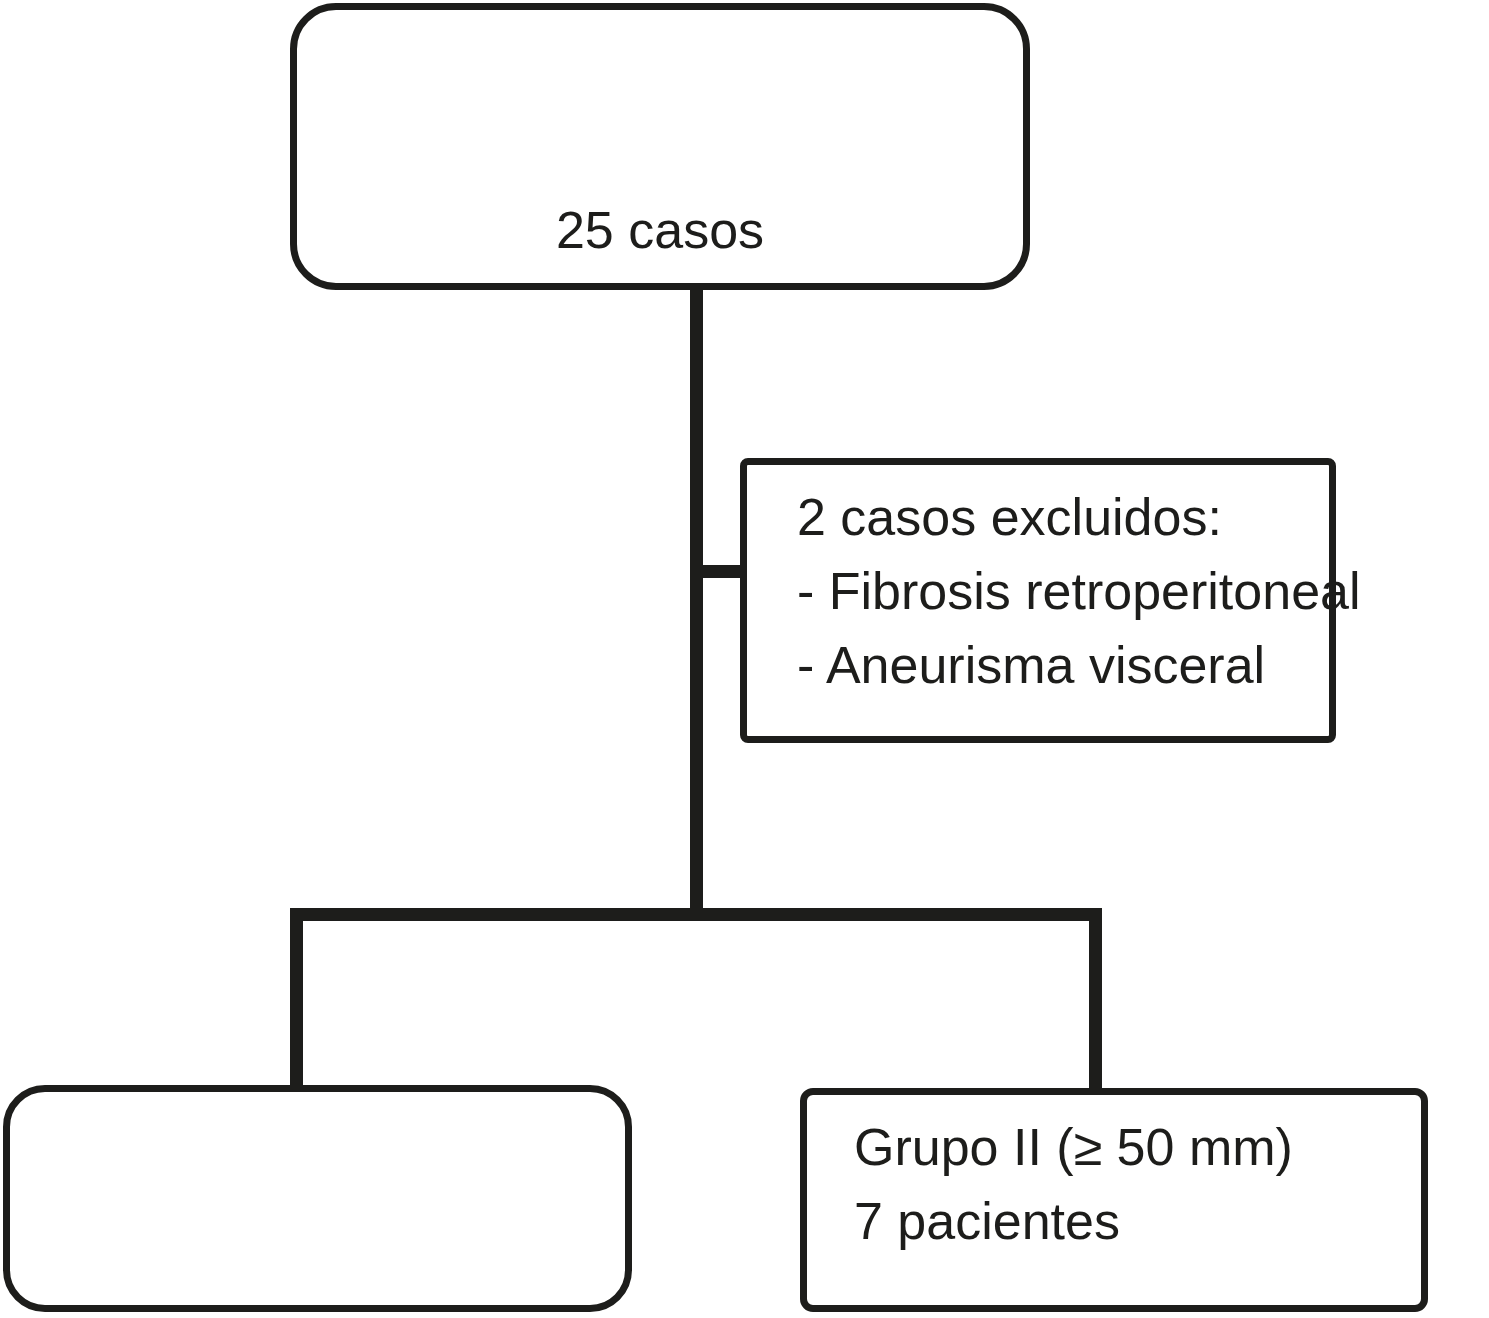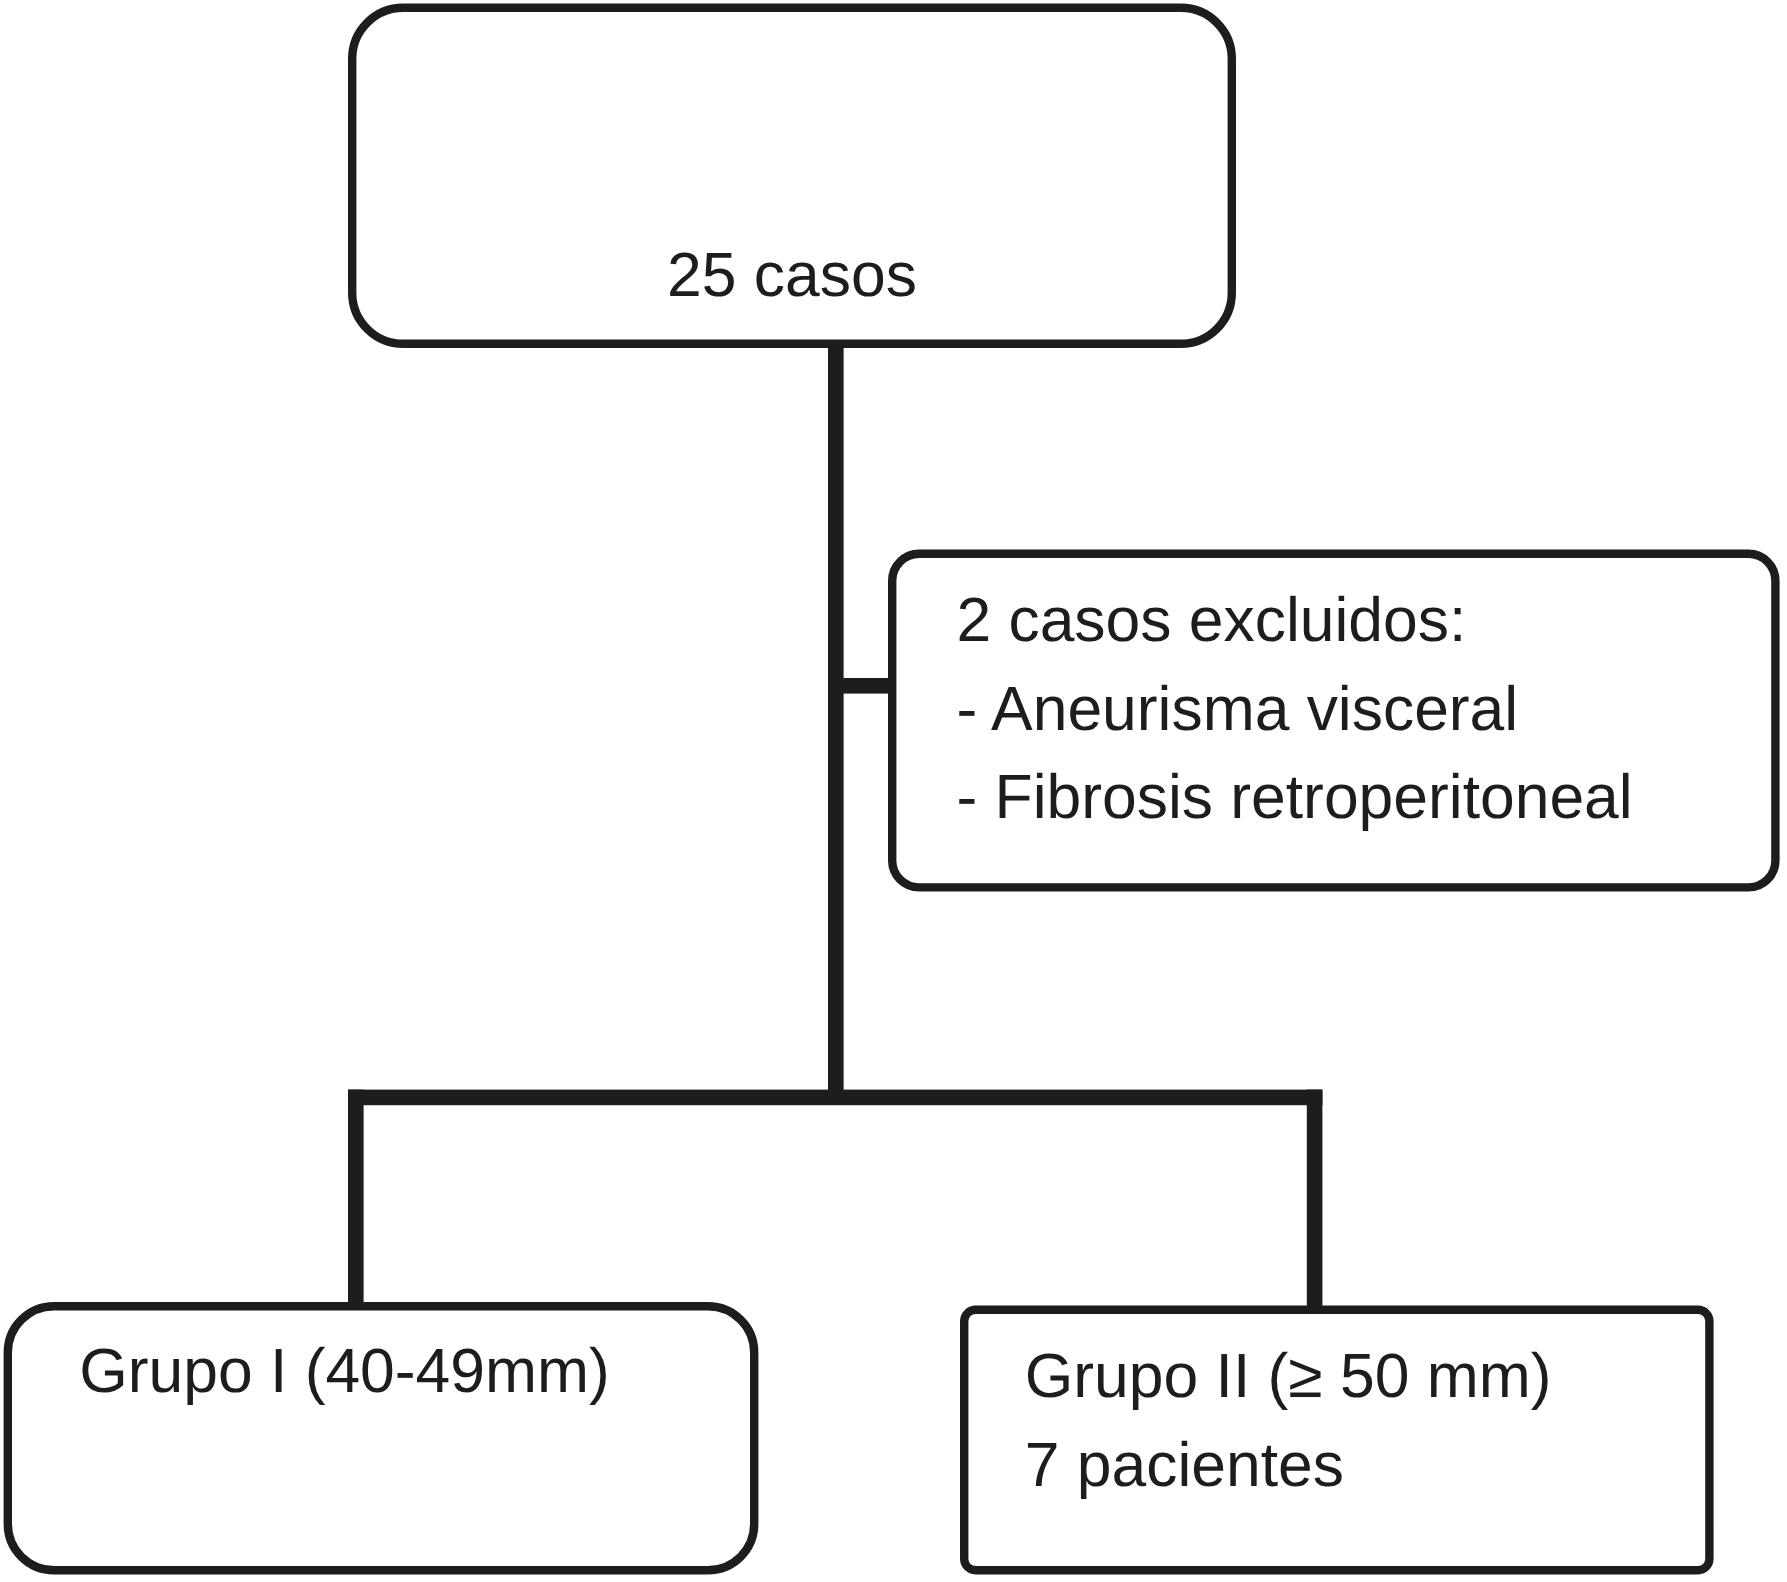--- a/index.html
+++ b/index.html
@@ -29,22 +29,22 @@
     left: 290px; top: 3px;
     width: 740px; height: 287px;
     border-radius: 46px;
     display: flex;
     align-items: flex-end;
     justify-content: center;
     padding-bottom: 16px;
   }
   .node.exclusion {
     left: 740px; top: 458px;
-    width: 743px; height: 285px;
-    border-radius: 26px;
+    width: 596px; height: 285px;
+    border-radius: 8px;
     padding: 15px 20px 0 50px;
   }
   .node.group1 {
     left: 3px; top: 1085px;
     width: 629px; height: 227px;
     border-radius: 42px;
     padding: 14px 20px 0 56px;
   }
   .node.group2 {
     left: 800px; top: 1088px;
@@ -73,26 +73,25 @@
   <div class="line hbranch"></div>
   <div class="line drop-left"></div>
   <div class="line drop-right"></div>
 
   <div class="node top">
     <span class="txt">25 casos</span>
   </div>
 
   <div class="node exclusion">
     <div class="txt">2 casos excluidos:</div>
+    <div class="txt">- Fibrosis retroperitoneal</div>
     <div class="txt">- Aneurisma visceral</div>
-    <div class="txt">- Fibrosis retroperitoneal</div>
   </div>
 
   <div class="node group1">
-    <div class="txt">Grupo I (40-49mm)</div>
   </div>
 
   <div class="node group2">
     <div class="txt">Grupo II (≥ 50 mm)</div>
     <div class="txt">7 pacientes</div>
   </div>
 
 </div>
 
 </body></html>

